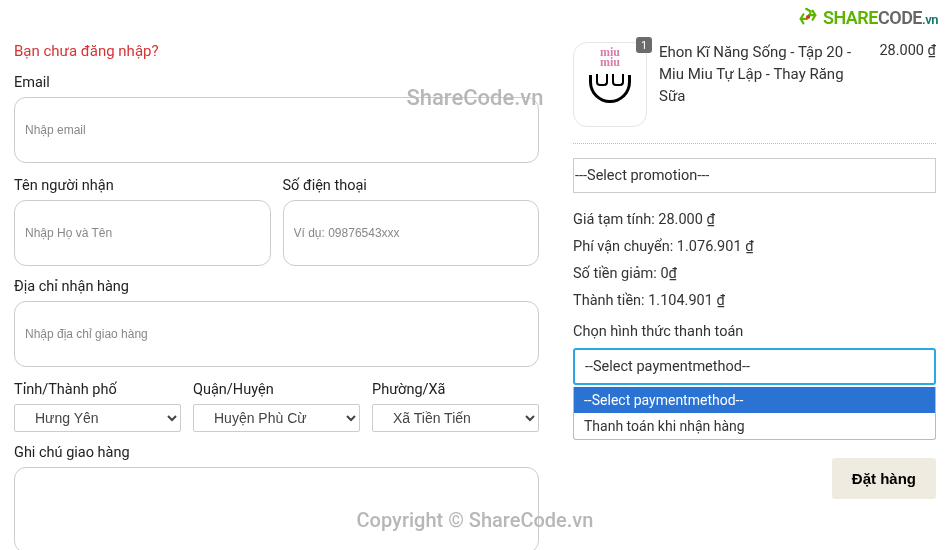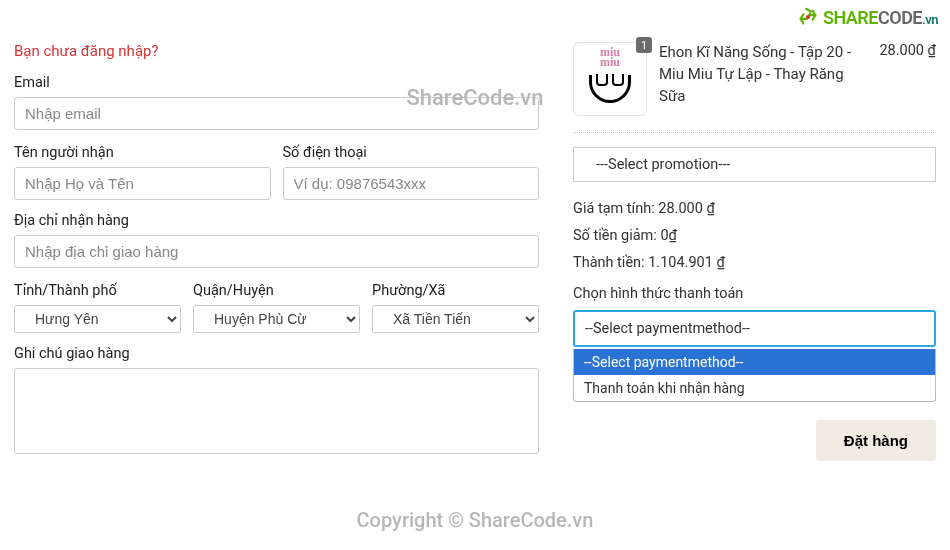--- a/index.html
+++ b/index.html
@@ -21,57 +21,57 @@
   .watermark-center { position: absolute; left: 50%; transform: translateX(-50%); top: 85px; color: #b7b7b7; font-size: 22px; font-weight: 500; pointer-events:none; }
   .watermark-bottom { position: absolute; left: 50%; transform: translateX(-50%); bottom: 18px; color: #b7b7b7; font-size: 20px; font-weight: 500; pointer-events:none;}
 
   .page { display: flex; padding: 42px 14px 0 14px; gap: 34px; }
   .left { flex: 0 0 525px; }
   .right { flex: 1; }
 
   .login-hint { color: #d63333; font-size: 15px; margin-bottom: 14px; }
   .field-label { font-size: 14.5px; color: #222; margin-bottom: 6px; display:block; }
   .text-input, .select {
-    width: 100%; padding: 7px 10px; font-size: 15px; color: #444;
-    border: 1px solid #ccc; border-radius: 3px; background:#fff;
+    width: 100%; padding: 25px 10px; font-size: 12px; color: #444;
+    border: 1px solid #ccc; border-radius: 12px; background:#fff;
   }
   .text-input::placeholder { color: #888; }
   .row { display:flex; gap: 12px; margin-bottom: 12px; }
   .row > div { flex:1; }
   .single { margin-bottom: 14px; margin-top: 11px; }
   select.select { padding: 4px 16px; font-size: 14px; border-radius: 2px; }
   textarea.text-input { height: 86px; resize:none; }
 
   
   .product { display:flex; gap:12px; margin-bottom:16px; }
-  .thumb { width: 74px; height: 74px; border:1px solid #e5e5e5; border-radius:6px; position:relative; background:#fff; display:flex; flex-direction:column; align-items:center; justify-content:flex-start; padding-top:4px;}
+  .thumb { width: 74px; height: 85px; border:1px solid #e5e5e5; border-radius:14px; position:relative; background:#fff; display:flex; flex-direction:column; align-items:center; justify-content:flex-start; padding-top:4px;}
   .thumb .miu { font-family: "Comic Sans MS", cursive; font-size:12px; font-weight:700; color:#d67ea8; line-height:10px;}
   .thumb .mouth { width:42px; height:28px; border:3px solid #000; border-top:none; border-radius: 0 0 40px 40px; margin-top:8px; position:relative;}
   .thumb .mouth::before, .thumb .mouth::after { content:""; position:absolute; top:-1px; width:8px; height:10px; background:#fff; border:2px solid #000; border-top:none;}
   .thumb .mouth::before{ left:4px; border-radius:0 0 4px 4px;}
   .thumb .mouth::after { right:4px; border-radius:0 0 4px 4px;}
   .qty-badge { position:absolute; top:-6px; right:-6px; background:#6b6b6b; color:#fff; font-size:11px; width:16px;height:16px; border-radius:3px; display:flex; align-items:center; justify-content:center;}
   .prod-title { flex:1; font-size:15px; line-height:1.45; }
   .prod-price { font-size:14.5px; white-space:nowrap; }
   .divider { border-top:1px dotted #bbb; margin: 6px 0 14px; }
 
   .promo-label { font-weight:700; font-size:15px; margin-bottom:8px; }
-  .promo-select-wrap { border:1px solid #ccc; padding:8px 22px; font-size:14.5px; color:#333; margin-bottom:18px; cursor:pointer;}
+  .promo-select-wrap { border:1px solid #ccc; padding:8px 1px; font-size:14.5px; color:#333; margin-bottom:18px; cursor:pointer;}
   .summary-line { font-size:14.5px; margin-bottom:10px; }
   .pay-label { font-size:14.5px; margin: 14px 0 8px; }
   .pay-select {
     border: 2px solid #2aa8e6; border-radius:3px; padding:8px 10px;
     font-size:14.5px; color:#333; background:#fff; cursor:pointer;
   }
   .dropdown-list { border:1px solid #bbb; border-top:none; margin-top:2px; border-radius: 0 0 3px 3px; overflow:hidden;}
   .dropdown-list .opt { padding:5px 10px; font-size:14px; }
   .dropdown-list .opt.sel { background:#2a72d4; color:#fff; }
   .order-btn {
     margin-top: 18px; margin-left:auto; display:block;
-    background:#f0ebe1; border:none; padding: 12px 28px;
+    background:#f0ebe1; border:none; padding: 12px 20px;
     font-weight:700; font-size:15px; border-radius:3px; cursor:pointer;
   }
 </style>
 </head>
 <body>
 
 <div class="logo">
   <span class="icon">
     <svg viewBox="0 0 24 24">
         <g fill="none" stroke="#5cb400" stroke-width="2.3" stroke-linecap="round" stroke-linejoin="round">
@@ -145,20 +145,21 @@
         <span class="qty-badge">1</span>
       </div>
       <div class="prod-title">Ehon Kĩ Năng Sống - Tập 20 - Miu Miu Tự Lập - Thay Răng Sữa</div>
       <div class="prod-price">28.000 ₫</div>
     </div>
     <div class="divider"></div>
 
     <div class="promo-select-wrap">---Select promotion---</div>
 
     <div class="summary-line">Giá tạm tính: 28.000 ₫</div>
+    <div class="summary-line">Phí vận chuyển: 1.076.901 ₫</div>
     <div class="summary-line">Số tiền giảm: 0₫</div>
     <div class="summary-line">Thành tiền: 1.104.901 ₫</div>
 
     <div class="pay-label">Chọn hình thức thanh toán</div>
     <div class="pay-select">--Select paymentmethod--</div>
     <div class="dropdown-list">
       <div class="opt sel">--Select paymentmethod--</div>
       <div class="opt">Thanh toán khi nhận hàng</div>
     </div>
 

